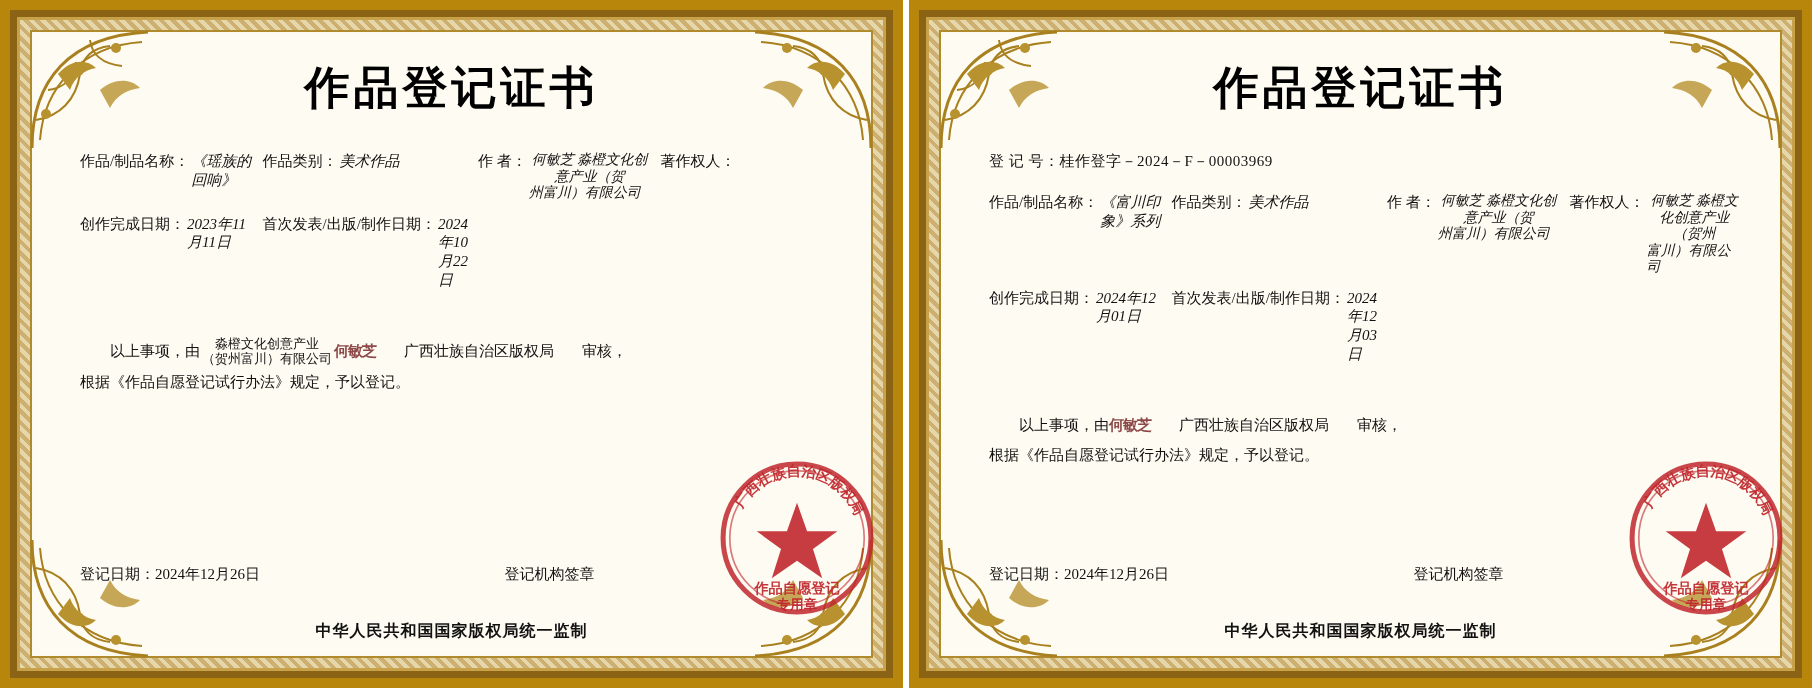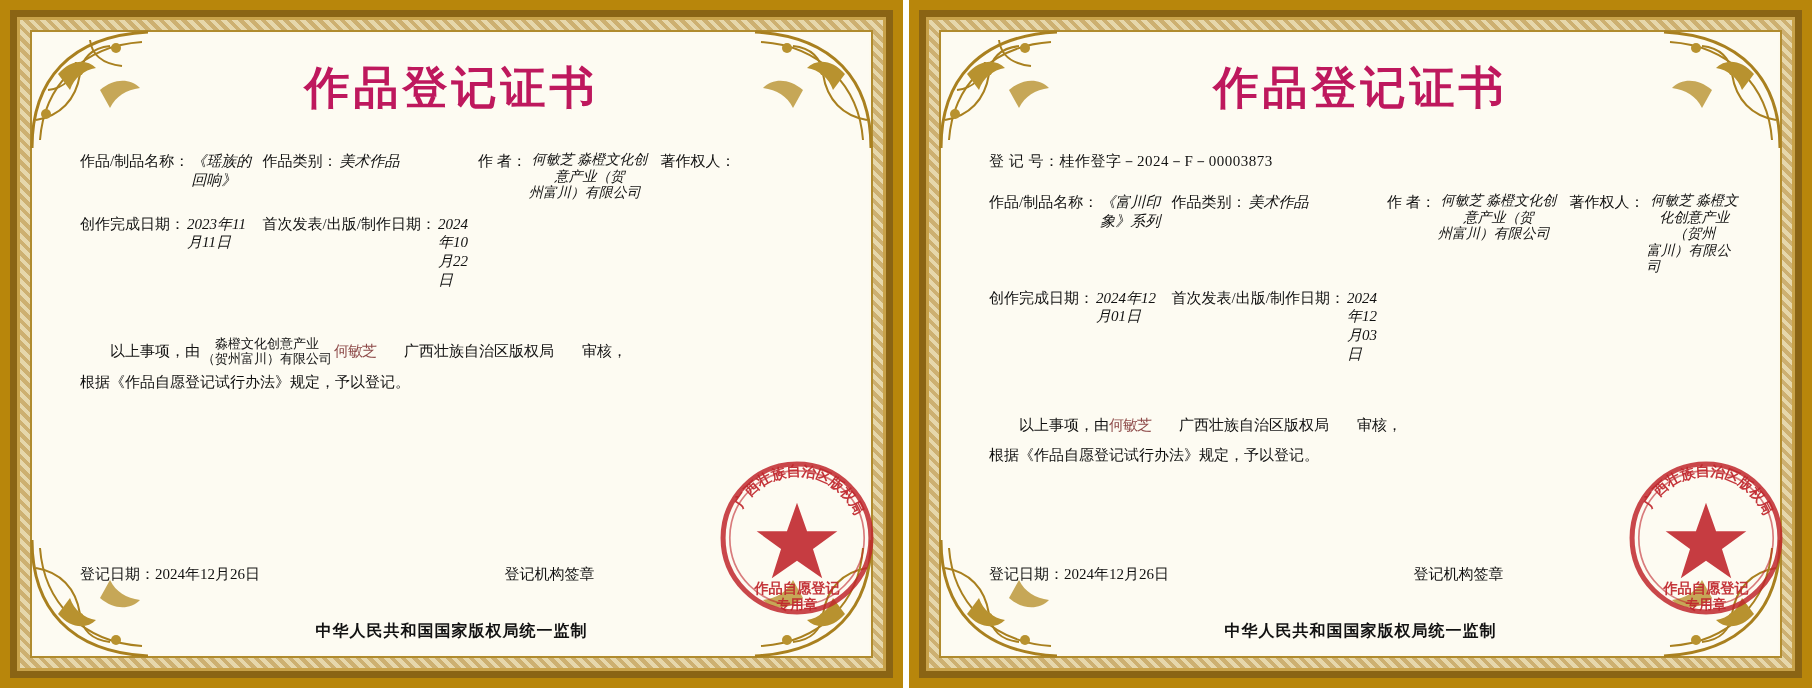--- a/index.html
+++ b/index.html
@@ -98,21 +98,21 @@
     color: #111;
   }
   .title {
     text-align: center;
     font-size: 45px;
     font-weight: bold;
     letter-spacing: 4px;
     margin-top: 18px;
     margin-bottom: 34px;
     font-family: "DejaVu Serif", "Liberation Serif", serif;
-    color: #be185d;
+    color: #000000;
   }
   .reg-no {
     font-size: 15px;
     margin: 0 0 22px 10px;
     letter-spacing: 0.5px;
   }
   .grid {
     display: grid;
     grid-template-columns: 1fr 1fr 1fr 1fr;
     row-gap: 13px;
@@ -150,21 +150,21 @@
     line-height: 1.15;
     vertical-align: middle;
     text-align: center;
     margin: 0 2px;
   }
   .inline-org .l1 { display:block; }
   .inline-org .l2 { display:block; }
   .stamp-ghost {
     color: #7a2b2b;
     opacity: .85;
-    font-weight: normal;
+    font-weight: bold;
     letter-spacing: -1px;
   }
   .gap { display:inline-block; width: 28px; }
 
   .footer-row {
     position: absolute;
     left: 10px;
     right: 0;
     bottom: 74px;
     display: flex;
@@ -406,21 +406,21 @@
           <path d="M28 44 C40 30 56 28 66 38 C54 40 44 48 40 60 Z"></path>
           <path d="M70 60 C84 48 100 48 110 58 C96 60 86 66 80 78 Z" opacity=".8"></path>
         </g>
       </svg>
     </div>
 
     <div class="content">
       <div class="title">作品登记证书</div>
 
       <div class="reg-no">
-        <span>登 记 号：</span><span>桂作登字－2024－F－00003873</span>
+        <span>登 记 号：</span><span>桂作登字－2024－F－00003969</span>
       </div>
 
       <div class="grid">
         <div class="field">
           <span class="lbl">作品/制品名称：</span>
           <span class="val">《富川印象》系列</span>
         </div>
         <div class="field">
           <span class="lbl">作品类别：</span>
           <span class="val">美术作品</span>

